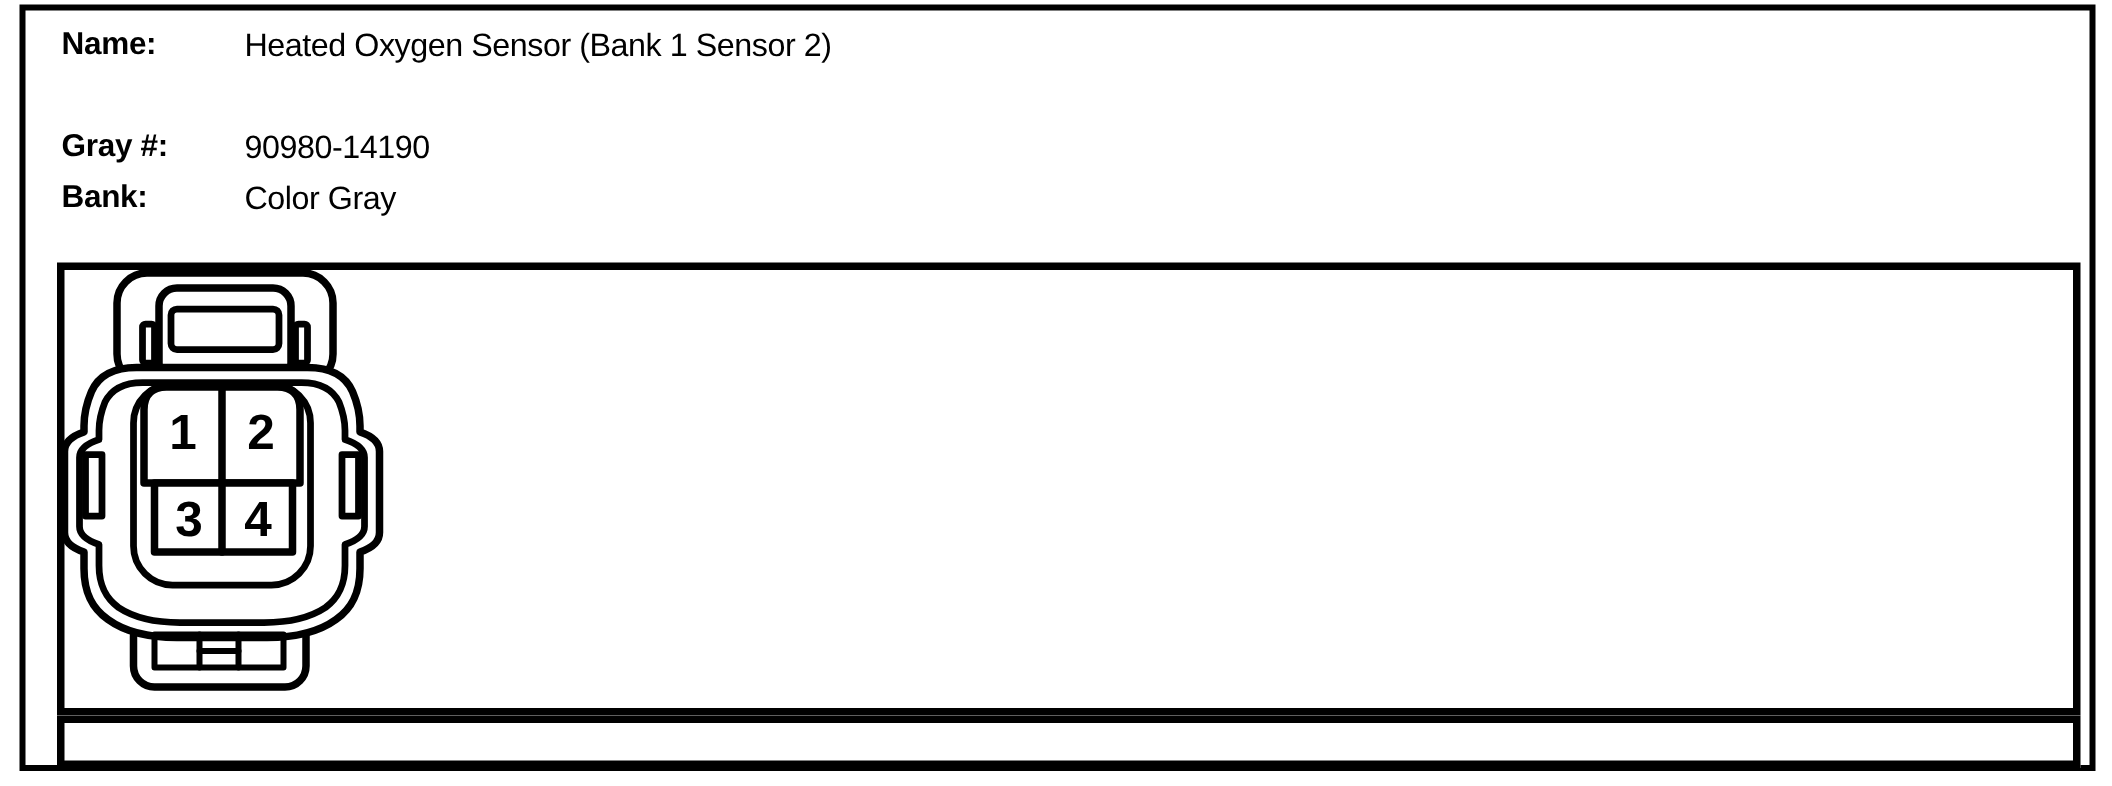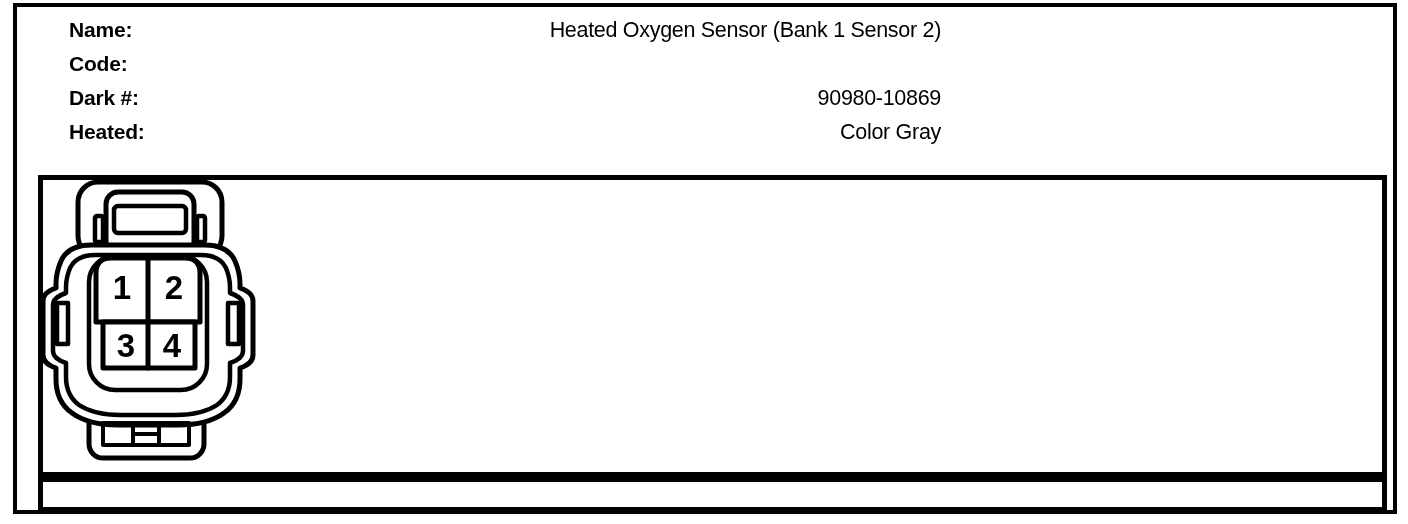--- a/index.html
+++ b/index.html
@@ -27,32 +27,30 @@
     position: absolute;
     left: 41px; top: 13px;
     width: 900px;
   }
   .field-row {
     display: grid;
     grid-template-columns: 122px auto;
     height: 34px;
     line-height: 34px;
     white-space: nowrap;
-    margin-left: 28px;
   }
   .field-label {
     font-size: 21px;
     font-weight: 700;
     letter-spacing: -0.2px;
   }
   .field-value {
     font-size: 21.5px;
     font-weight: 400;
     letter-spacing: -0.3px;
-    text-align: right;
   }
   .diagram-panel {
     position: absolute;
     left: 38px; top: 175px;
     width: 1349px; height: 302px;
     border: 5px solid #000000;
     box-sizing: border-box;
     background: #ffffff;
   }
   .footer-row {
@@ -82,28 +80,27 @@
 <div class="stage">
 
   <div class="outer-border"></div>
 
   <div class="header-fields">
     <div class="field-row">
       <span class="field-label">Name:</span>
       <span class="field-value">Heated Oxygen Sensor (Bank 1 Sensor 2)</span>
     </div>
     <div class="field-row">
-      <span class="field-label">Code:</span>
     </div>
     <div class="field-row">
-      <span class="field-label">Dark #:</span>
-      <span class="field-value">90980-10869</span>
+      <span class="field-label">Gray #:</span>
+      <span class="field-value">90980-14190</span>
     </div>
     <div class="field-row">
-      <span class="field-label">Heated:</span>
+      <span class="field-label">Bank:</span>
       <span class="field-value">Color Gray</span>
     </div>
   </div>
 
   <div class="diagram-panel"></div>
 
   <svg class="connector-svg" viewBox="36 178 224 292" xmlns="http://www.w3.org/2000/svg">
     <g stroke="#000000" fill="#ffffff" stroke-width="5" stroke-linejoin="round" stroke-linecap="round">
 
       <g>

